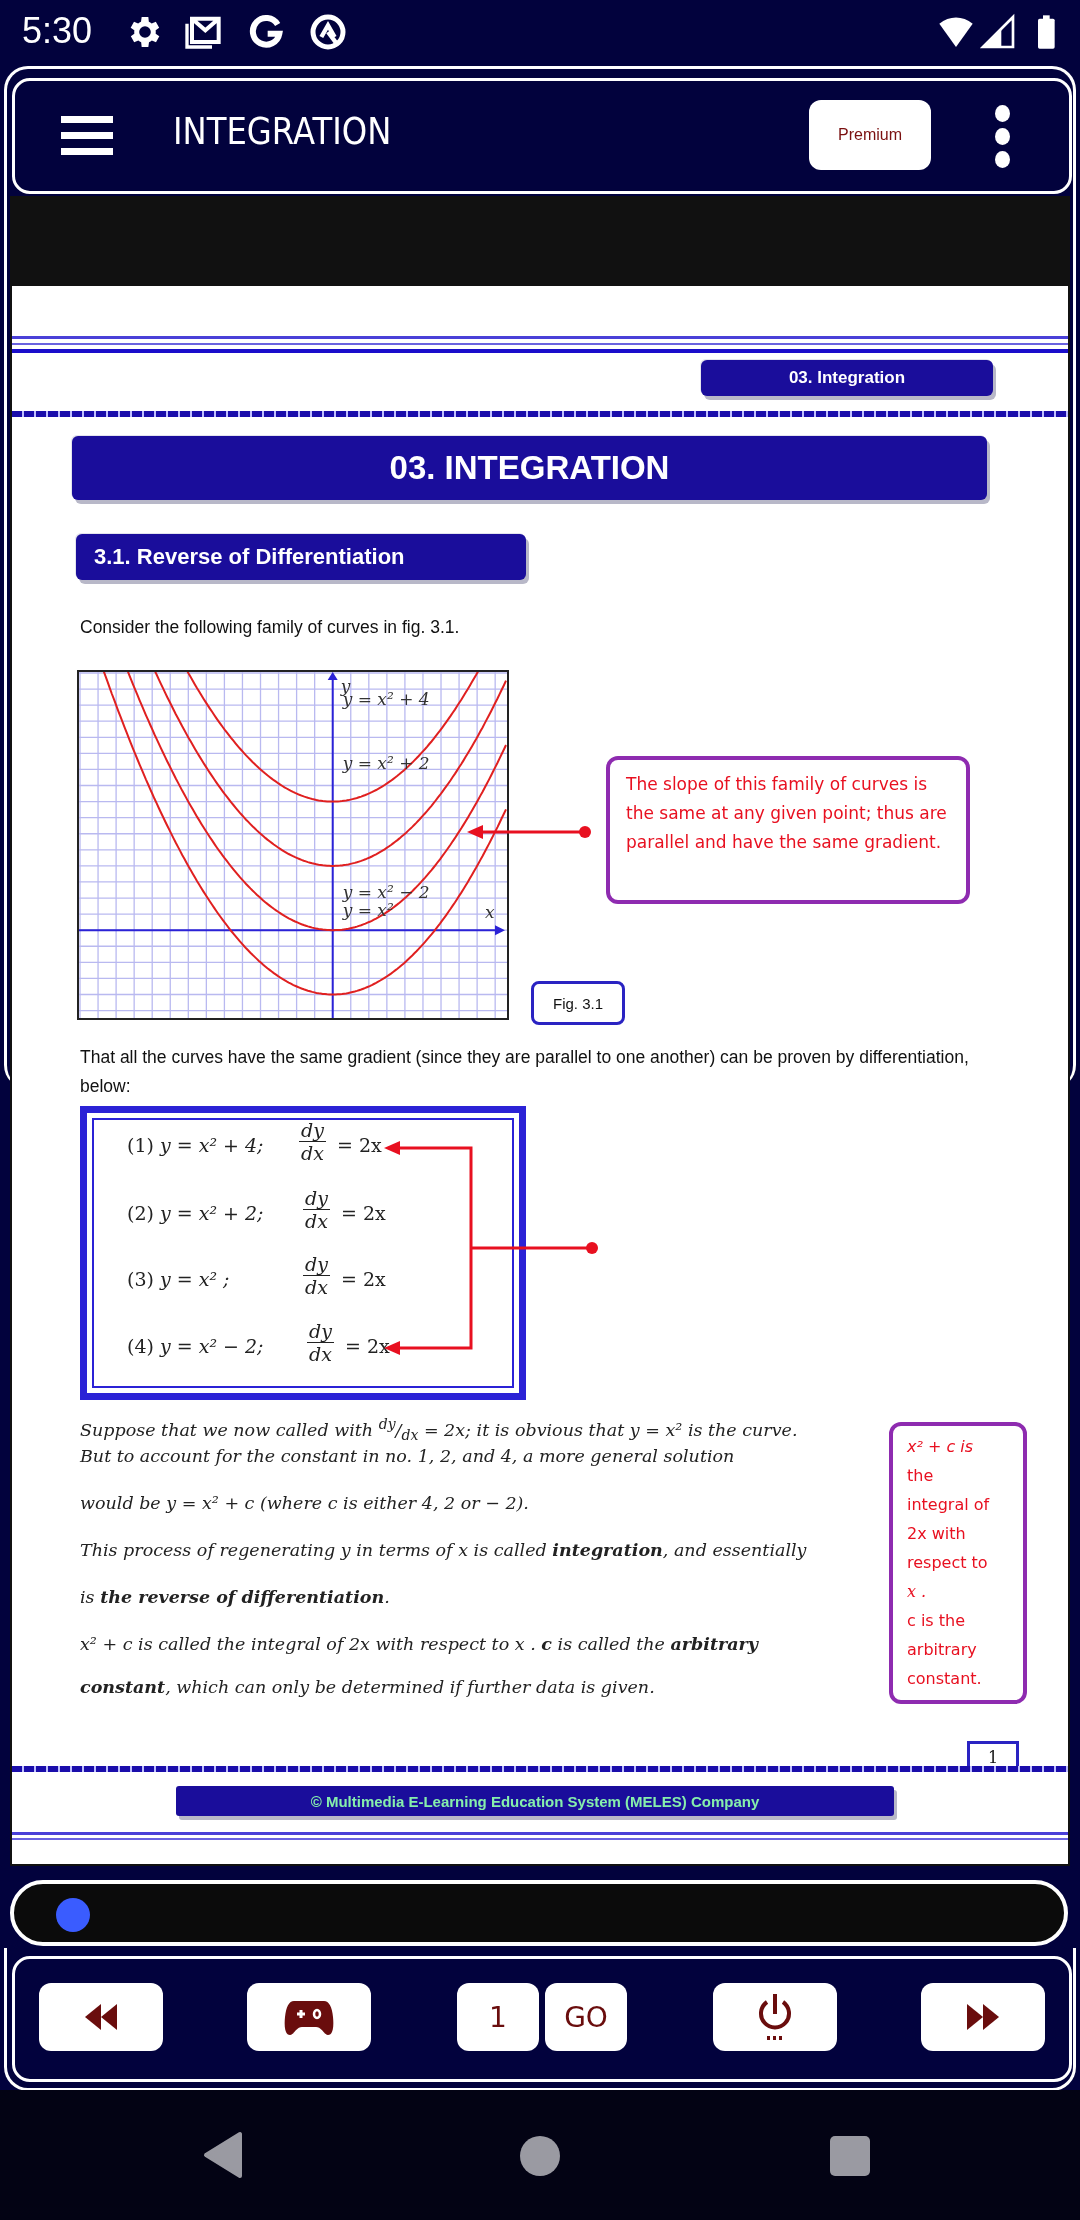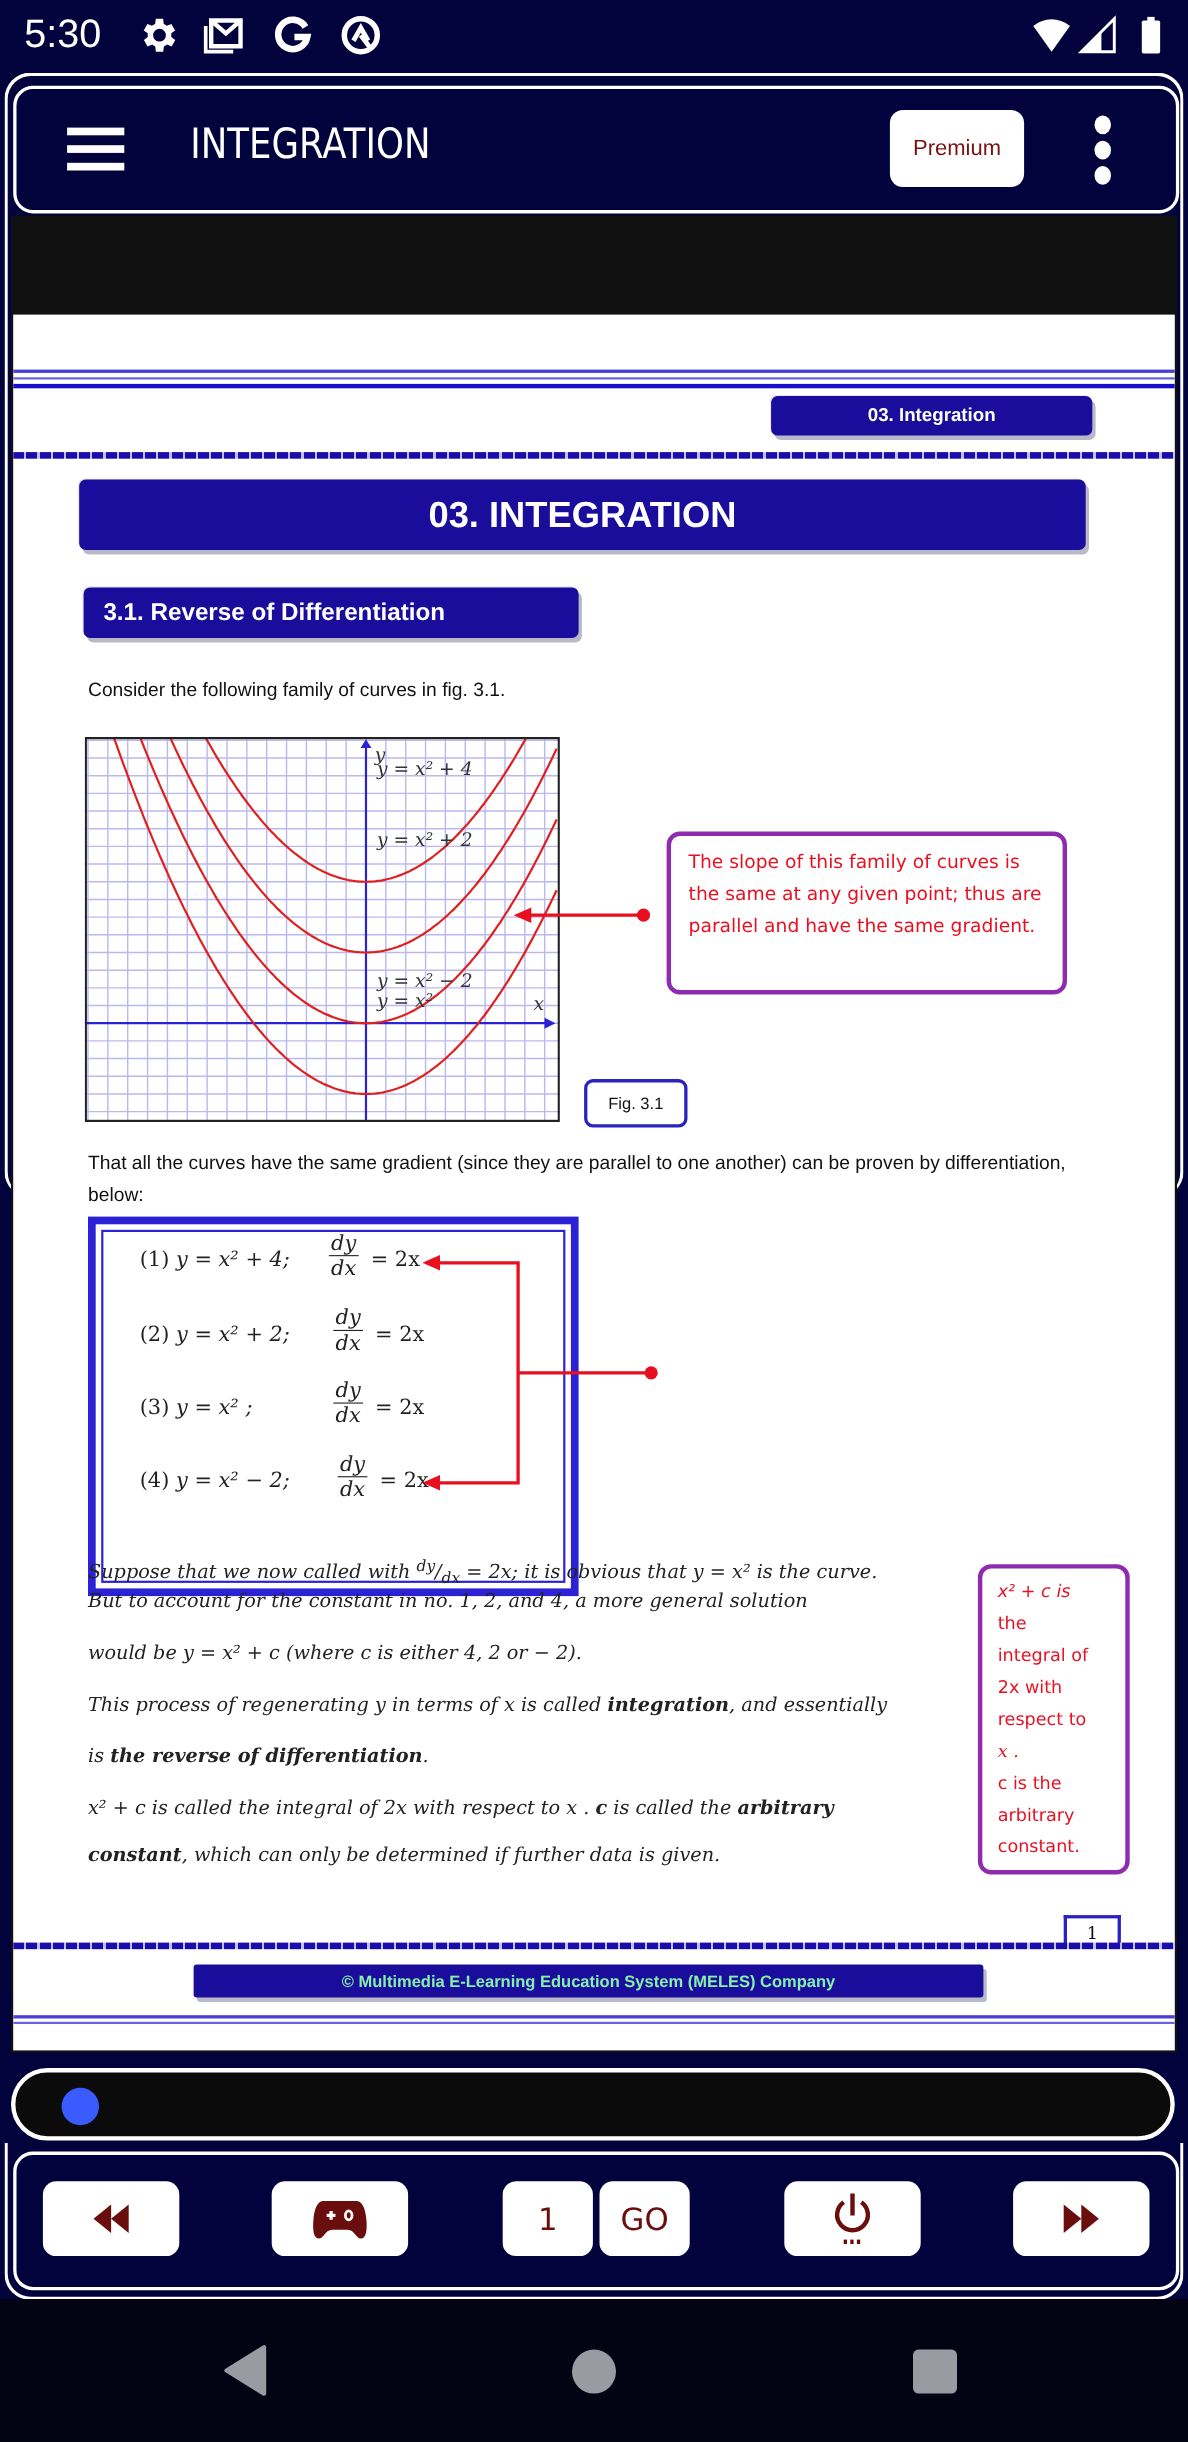--- a/index.html
+++ b/index.html
@@ -5,33 +5,33 @@
   html, body { margin:0; padding:0; }
   body { width:1080px; height:2220px; background:#02023d; position:relative; overflow:hidden; font-family:"Liberation Sans", sans-serif; }
   .statusbar { position:absolute; left:0; top:0; width:1080px; height:64px; color:#fff; }
   .status-time { position:absolute; left:22px; top:10px; font-size:36px; font-family:"Liberation Sans", sans-serif; }
   .status-icon { position:absolute; top:12px; width:40px; height:40px; }
   .appbar-outer { position:absolute; left:4px; top:66px; width:1066px; height:1020px; border:3px solid #fff; border-radius:24px; border-bottom:none; }
   .appbar { position:absolute; left:12px; top:78px; width:1054px; height:110px; border:3px solid #fff; border-radius:18px; background:#02023d; }
   .hamburger { position:absolute; left:46px; top:35px; width:52px; height:40px; cursor:pointer; }
   .hamburger span { position:absolute; left:0; width:52px; height:7px; background:#fff; }
   .app-title { position:absolute; left:158px; top:28px; color:#fff; font-size:38px; letter-spacing:0px; font-family:"DejaVu Sans", sans-serif; font-weight:normal; transform:scaleX(0.85); transform-origin:left; }
-  .premium-btn { position:absolute; left:794px; top:19px; width:122px; height:70px; background:#fff; border-radius:12px; color:#7a1010; font-size:20px; display:flex; align-items:center; justify-content:center; cursor:pointer; }
+  .premium-btn { position:absolute; left:794px; top:19px; width:122px; height:70px; background:#fff; border-radius:12px; color:#7a1010; font-size:16px; display:flex; align-items:center; justify-content:center; cursor:pointer; }
   .kebab { position:absolute; left:980px; top:24px; width:16px; height:64px; cursor:pointer; }
   .kebab span { position:absolute; left:0; width:15px; height:17px; border-radius:50%; background:#fff; }
   .content-frame { position:absolute; left:10px; top:196px; width:1060px; height:1670px; background:#111; }
   .blackbar { position:absolute; left:0; top:0; width:1060px; height:90px; background:#111; }
   .page { position:absolute; left:2px; top:90px; width:1056px; height:1578px; background:#fff; overflow:hidden; }
   .rule { position:absolute; left:0; width:1056px; }
   .dotted-rule { position:absolute; left:0; width:1056px; height:6px; background: repeating-linear-gradient(90deg,#1a0dab 0 10px,#bfbfff 10px 12px); }
   .tab-label { position:absolute; background:#1a0d9b; color:#fff; font-weight:bold; display:flex; align-items:center; justify-content:center; border-radius:6px; box-shadow:3px 4px 0 #b8b8c8, -1px -1px 0 #e4e4ee; }
   .body-text { position:absolute; left:68px; color:#111; font-size:17.5px; font-family:"Liberation Sans", sans-serif; line-height:29px; }
   .callout { position:absolute; border:4px solid #8e2bb0; border-radius:12px; background:#fff; color:#e81020; font-family:"DejaVu Sans", sans-serif; font-size:17px; line-height:29px; box-sizing:border-box; }
   .fig-box { position:absolute; border:3px solid #2a23c2; border-radius:8px; color:#111; font-size:15px; display:flex; align-items:center; justify-content:center; box-sizing:border-box; }
-  .eq-box { position:absolute; left:68px; top:1008px; width:446px; height:345px; border:7px solid #2b22d6; box-sizing:border-box; }
+  .eq-box { position:absolute; left:68px; top:1008px; width:446px; height:294px; border:7px solid #2b22d6; box-sizing:border-box; }
   .eq-inner { position:absolute; left:5px; top:5px; right:5px; bottom:5px; border:2px solid #2b22d6; }
   .eq-row { position:absolute; left:40px; font-family:"DejaVu Serif", serif; font-size:19px; color:#222; }
   .frac { position:absolute; font-family:"DejaVu Serif", serif; font-style:italic; font-size:19px; color:#222; text-align:center; }
   .frac .num { display:block; border-bottom:1.5px solid #222; padding:0 2px; }
   .frac .den { display:block; }
   .frac-rhs { position:absolute; font-family:"DejaVu Serif", serif; font-size:19px; color:#222; }
   .ital { position:absolute; left:68px; font-family:"DejaVu Serif", serif; font-style:italic; font-size:17.5px; color:#222; white-space:nowrap; }
   .ital b { font-weight:bold; }
   .pageno { position:absolute; left:955px; top:1455px; width:52px; height:30px; border:3px solid #2a23c2; border-bottom:none; box-sizing:border-box; background:#fff; font-family:"DejaVu Serif", serif; font-size:16px; color:#111; text-align:center; line-height:28px; }
   .footer-label { position:absolute; left:164px; top:1500px; width:718px; height:30px; background:#1a0d9b; color:#86efac; font-size:15px; font-weight:bold; display:flex; align-items:center; justify-content:center; box-shadow:3px 4px 0 #b8b8c8; border-radius:3px; }

